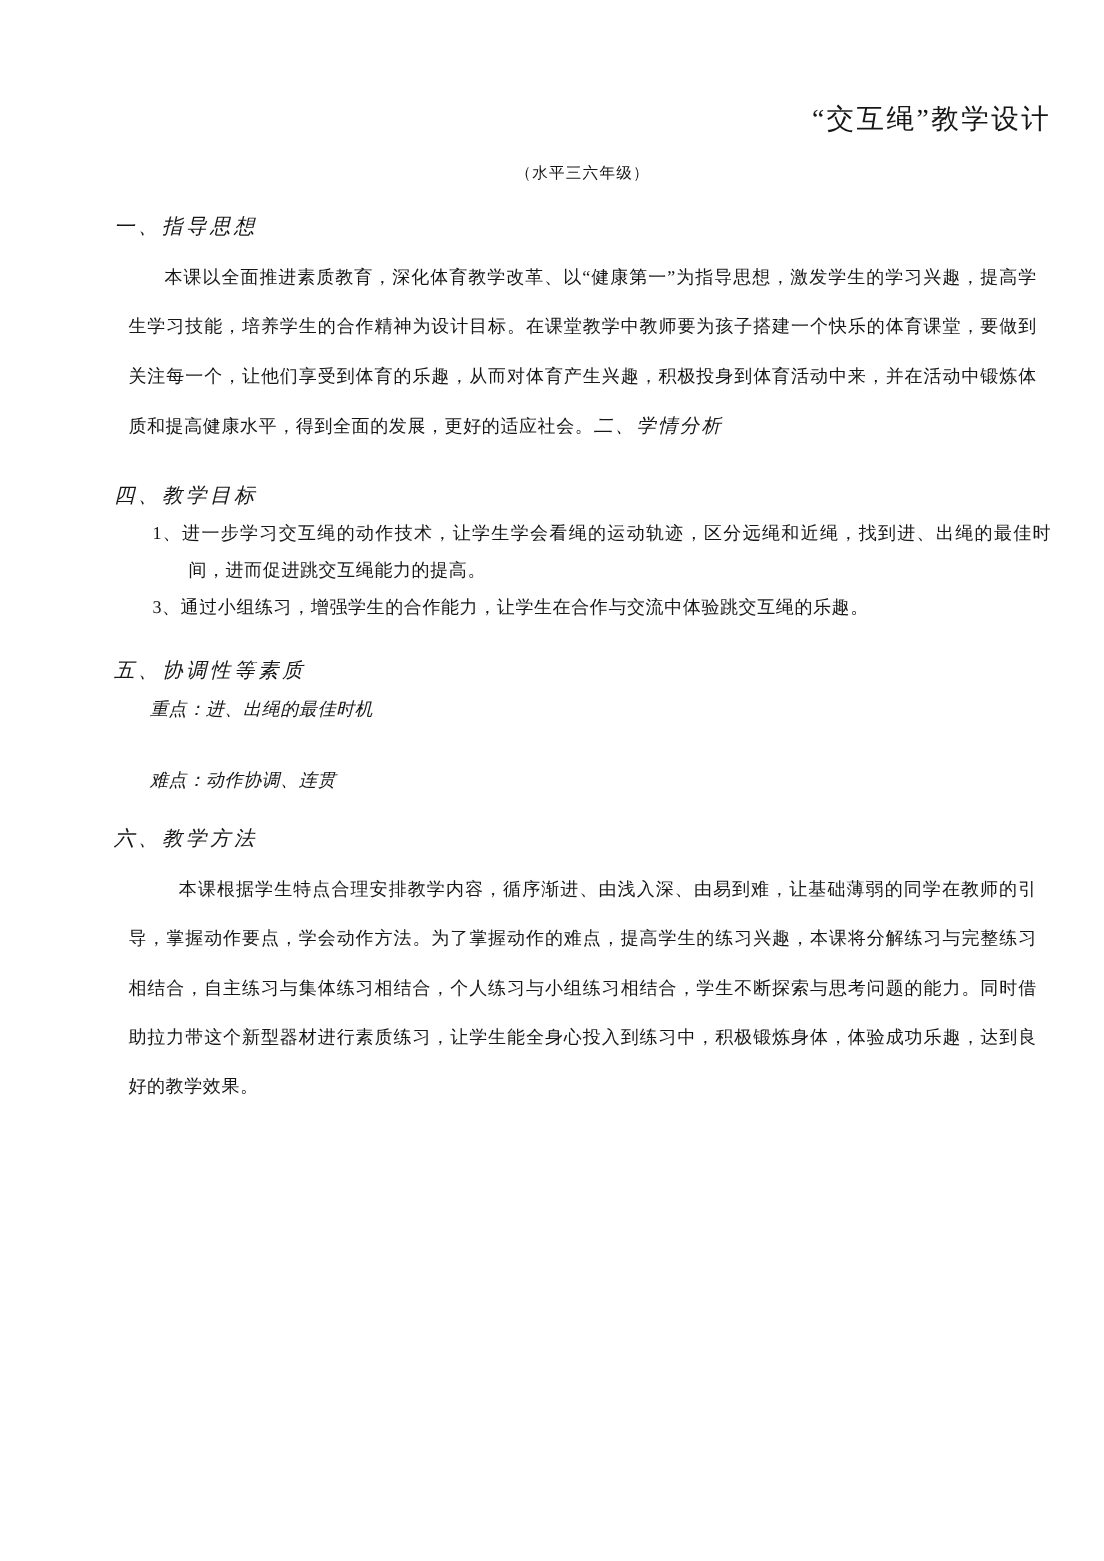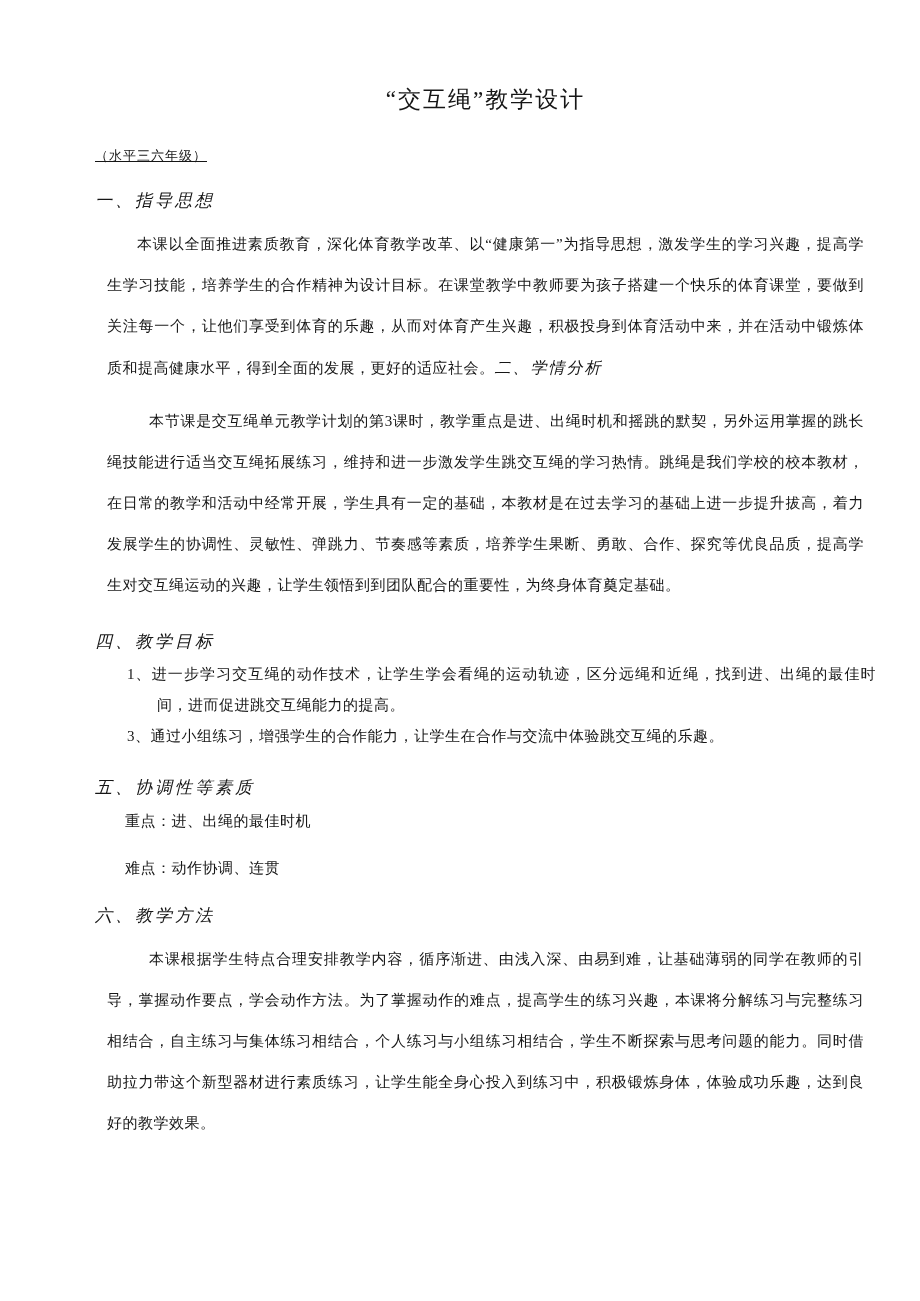--- a/index.html
+++ b/index.html
@@ -12,29 +12,29 @@
   .page {
     box-sizing: border-box;
     width: 920px;
     min-height: 1301px;
     background: #ffffff;
     padding: 84px 44px 40px 95px;
   }
   .title {
     font-size: 23px;
     font-weight: 400;
-    text-align: center;
+    text-align: right;
     letter-spacing: 2px;
-    margin: 0 0 32px 0;
+    margin: 0 0 20px 0;
   }
   .subtitle {
     font-size: 13px;
+    text-align: center;
     letter-spacing: 1px;
     margin: 0 0 18px 0;
-    text-decoration: underline;
   }
   .heading {
     font-size: 17px;
     font-weight: 400;
     font-style: italic;
     letter-spacing: 3px;
     margin: 24px 0 6px 0;
   }
   .heading.first {
   }
@@ -66,38 +66,38 @@
     padding-left: 2em;
     text-indent: -2em;
     letter-spacing: 0.5px;
     margin-left: 32px;
   }
   .point-line {
     font-size: 15px;
     margin: 10px 0 0 2em;
     line-height: 24px;
     letter-spacing: 0.5px;
+    font-style: italic;
   }
   .point-line.gap {
-    margin-top: 23px;
+    margin-top: 35px;
   }
 </style>
 </head>
 <body>
 
 <div class="page">
 
   <h1 class="title">“交互绳”教学设计</h1>
   <div class="subtitle">（水平三六年级）</div>
 
   <h2 class="heading first">一、指导思想</h2>
   <p class="para"><span>本课以全面推进素质教育，深化体育教学改革、以“健康第一”为指导思想，激发学生的学习兴趣，提高学生学习技能，培养学生的合作精神为设计目标。在课堂教学中教师要为孩子搭建一个快乐的体育课堂，要做到关注每一个，让他们享受到体育的乐趣，从而对体育产生兴趣，积极投身到体育活动中来，并在活动中锻炼体质和提高健康水平，得到全面的发展，更好的适应社会。</span><span class="inline-heading">二、学情分析</span></p>
 
 
-  <p class="para indent-3">本节课是交互绳单元教学计划的第3课时，教学重点是进、出绳时机和摇跳的默契，另外运用掌握的跳长绳技能进行适当交互绳拓展练习，维持和进一步激发学生跳交互绳的学习热情。跳绳是我们学校的校本教材，在日常的教学和活动中经常开展，学生具有一定的基础，本教材是在过去学习的基础上进一步提升拔高，着力发展学生的协调性、灵敏性、弹跳力、节奏感等素质，培养学生果断、勇敢、合作、探究等优良品质，提高学生对交互绳运动的兴趣，让学生领悟到到团队配合的重要性，为终身体育奠定基础。</p>
 
   <h2 class="heading">四、教学目标</h2>
   <ul class="goals">
     <li>1、进一步学习交互绳的动作技术，让学生学会看绳的运动轨迹，区分远绳和近绳，找到进、出绳的最佳时间，进而促进跳交互绳能力的提高。</li>
     <li>3、通过小组练习，增强学生的合作能力，让学生在合作与交流中体验跳交互绳的乐趣。</li>
   </ul>
 
   <h2 class="heading">五、协调性等素质</h2>
   <p class="point-line">重点：进、出绳的最佳时机</p>
   <p class="point-line gap">难点：动作协调、连贯</p>

